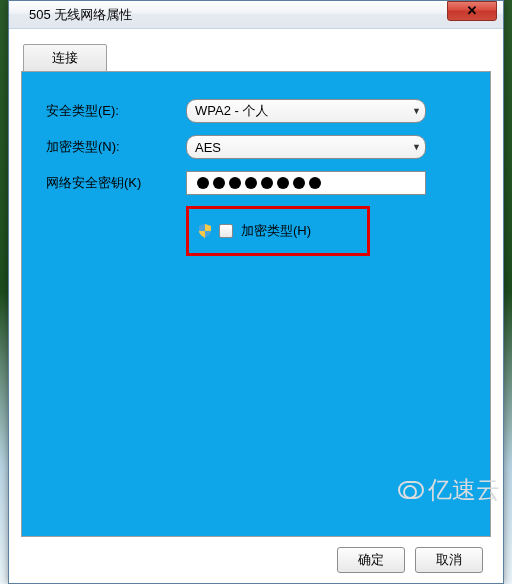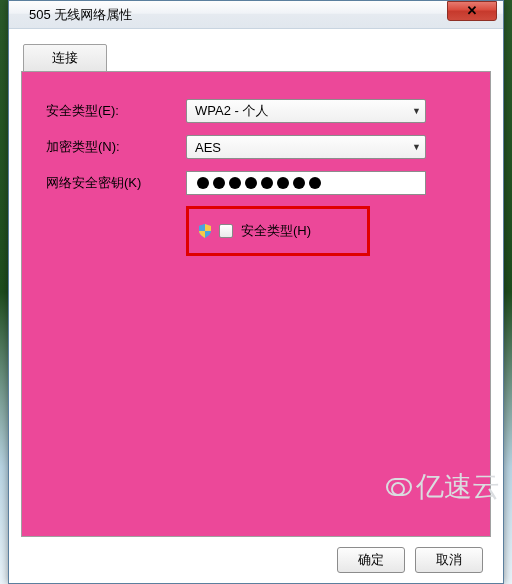--- a/index.html
+++ b/index.html
@@ -74,21 +74,21 @@
       border-top-right-radius: 2px;
       margin-right: 0px;
       font-size: 13px;
       color: #000;
     }
     .tab.inactive { background: linear-gradient(to bottom, #f7f7f7, #e7e7e7); border-bottom: 1px solid #a0a0a0; }
     .tab.active { background: #fff; border-bottom: 1px solid #fff; position: relative; z-index: 3;}
     .tabpanel {
       border: 1px solid #a0a0a0;
       flex: 1;
-      background: #ec4899;
+      background: #0ea5e9;
       padding: 26px 18px 20px 24px;
       position: relative;
       z-index: 1;
     }
     .form-row {
       display: flex;
       align-items: center;
       margin-bottom: 10px;
       height: 26px;
     }
@@ -101,21 +101,21 @@
       flex: 1;
       max-width: 240px;
       height: 24px;
       border: 1px solid #8c8c8c;
       background: linear-gradient(to bottom, #fdfdfd, #f0f0f0);
       display: flex;
       align-items: center;
       justify-content: space-between;
       padding: 0 4px 0 8px;
       font-size: 13px;
-      border-radius: 2px;
+      border-radius: 10px;
     }
     .combobox .arrow { font-size: 9px; color: #333; }
     .textbox {
       flex: 1;
       max-width: 240px;
       height: 24px;
       border: 1px solid #8c8c8c;
       background: #fff;
       display: flex;
       align-items: center;
@@ -174,21 +174,21 @@
       background: linear-gradient(to bottom, #fdfdfd, #e8e8e8);
       border-radius: 3px;
       font-size: 13px;
       display:flex;align-items:center;justify-content:center;font-family:Liberation Mono, monospace;
     }
     .watermark {
       position: absolute;
       right: 12px;
       bottom: 78px;
       color: #dadde0;
-      font-size: 28px;
+      font-size: 24px;
       font-weight: 500;
       z-index: 10;
       display: flex;
       align-items: center;
       gap:4px;
     }
     .wmcirc{width:26px;height:18px;border:2px solid #dadde0;border-radius:12px;position:relative;}
     .wmcirc::after{content:"";width:10px;height:10px;border:2px solid #dadde0;border-radius:50%;position:absolute;left:3px;top:2px;}
   </style>
 </head>
@@ -243,21 +243,21 @@
         <div class="highlight-box">
           <span class="shield">
             <svg viewBox="0 0 16 16" width="16" height="16">
               <path d="M8 1 L14 3 V8 C14 12 8 15 8 15 C8 15 2 12 2 8 V3 Z" fill="#4aa3df"></path>
               <path d="M8 1 L14 3 V8 L8 8 Z" fill="#f7c948"></path>
               <path d="M8 8 L8 15 C8 15 2 12 2 8 L8 8 Z" fill="#f7c948"></path>
               <path d="M8 1 L2 3 V8 L8 8 Z" fill="#4aa3df"></path>
             </svg>
           </span>
           <span class="checkbox"></span>
-          <span class="checkbox-label">安全类型(H)</span>
+          <span class="checkbox-label">加密类型(H)</span>
         </div>
 
 
       </div>
       <div class="dialog-buttons">
         <div class="dialog-btn">确定</div>
         <div class="dialog-btn">取消</div>
       </div>
     </div>
   </div>

